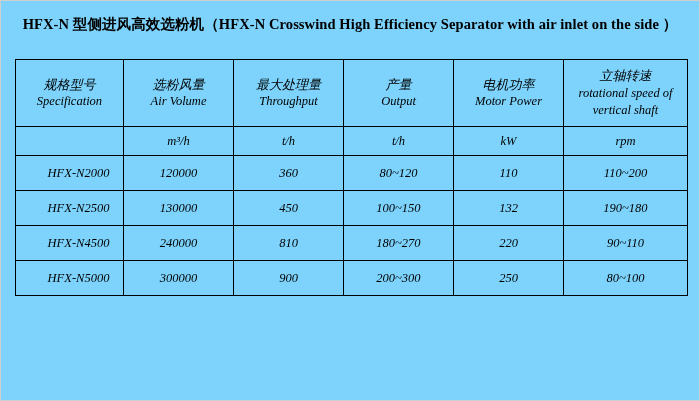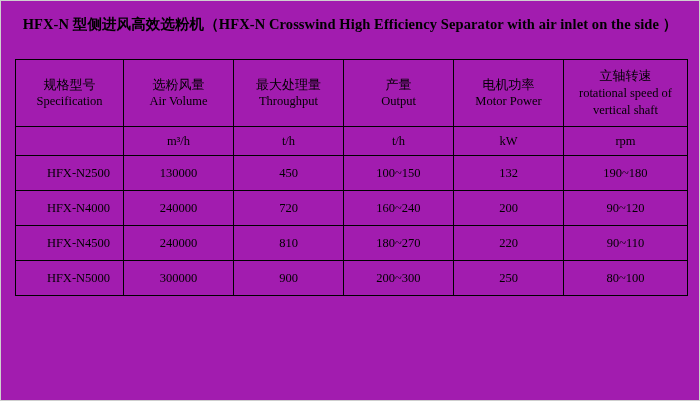--- a/index.html
+++ b/index.html
@@ -13,21 +13,21 @@
     font-family: "Liberation Serif", serif;
     color: #000000;
     overflow: hidden;
   }
   .page {
     position: relative;
     width: 700px;
     height: 401px;
     box-sizing: border-box;
     border: 1px solid #cfcfcf;
-    background: #a21caf;
+    background: #7dd3fc;
   }
   .doc-title {
     position: absolute;
     left: 0;
     right: 0;
     top: 14px;
     text-align: center;
     font-size: 14.5px;
     font-weight: bold;
     letter-spacing: 0.1px;
@@ -36,20 +36,21 @@
   .table-wrap {
     position: absolute;
     left: 14px;
     top: 58px;
     width: 672px;
   }
   table.spec {
     border-collapse: collapse;
     width: 672px;
     table-layout: fixed;
+    font-style: italic;
   }
   table.spec td {
     border: 1px solid #000000;
     text-align: center;
     vertical-align: middle;
     font-size: 12.5px;
     padding: 0;
     line-height: 1.35;
   }
   .hdr-main td {
@@ -129,34 +130,34 @@
         <tr class="hdr-units">
           <td></td>
           <td>m³/h</td>
           <td>t/h</td>
           <td>t/h</td>
           <td>kW</td>
           <td>rpm</td>
         </tr>
 
         <tr class="data-row">
+          <td class="spec-cell">HFX-N2000</td>
+          <td>120000</td>
+          <td>360</td>
+          <td>80~120</td>
+          <td>110</td>
+          <td>110~200</td>
+        </tr>
+        <tr class="data-row">
           <td class="spec-cell">HFX-N2500</td>
           <td>130000</td>
           <td>450</td>
           <td>100~150</td>
           <td>132</td>
           <td>190~180</td>
-        </tr>
-        <tr class="data-row">
-          <td class="spec-cell">HFX-N4000</td>
-          <td>240000</td>
-          <td>720</td>
-          <td>160~240</td>
-          <td>200</td>
-          <td>90~120</td>
         </tr>
         <tr class="data-row">
           <td class="spec-cell">HFX-N4500</td>
           <td>240000</td>
           <td>810</td>
           <td>180~270</td>
           <td>220</td>
           <td>90~110</td>
         </tr>
         <tr class="data-row">

